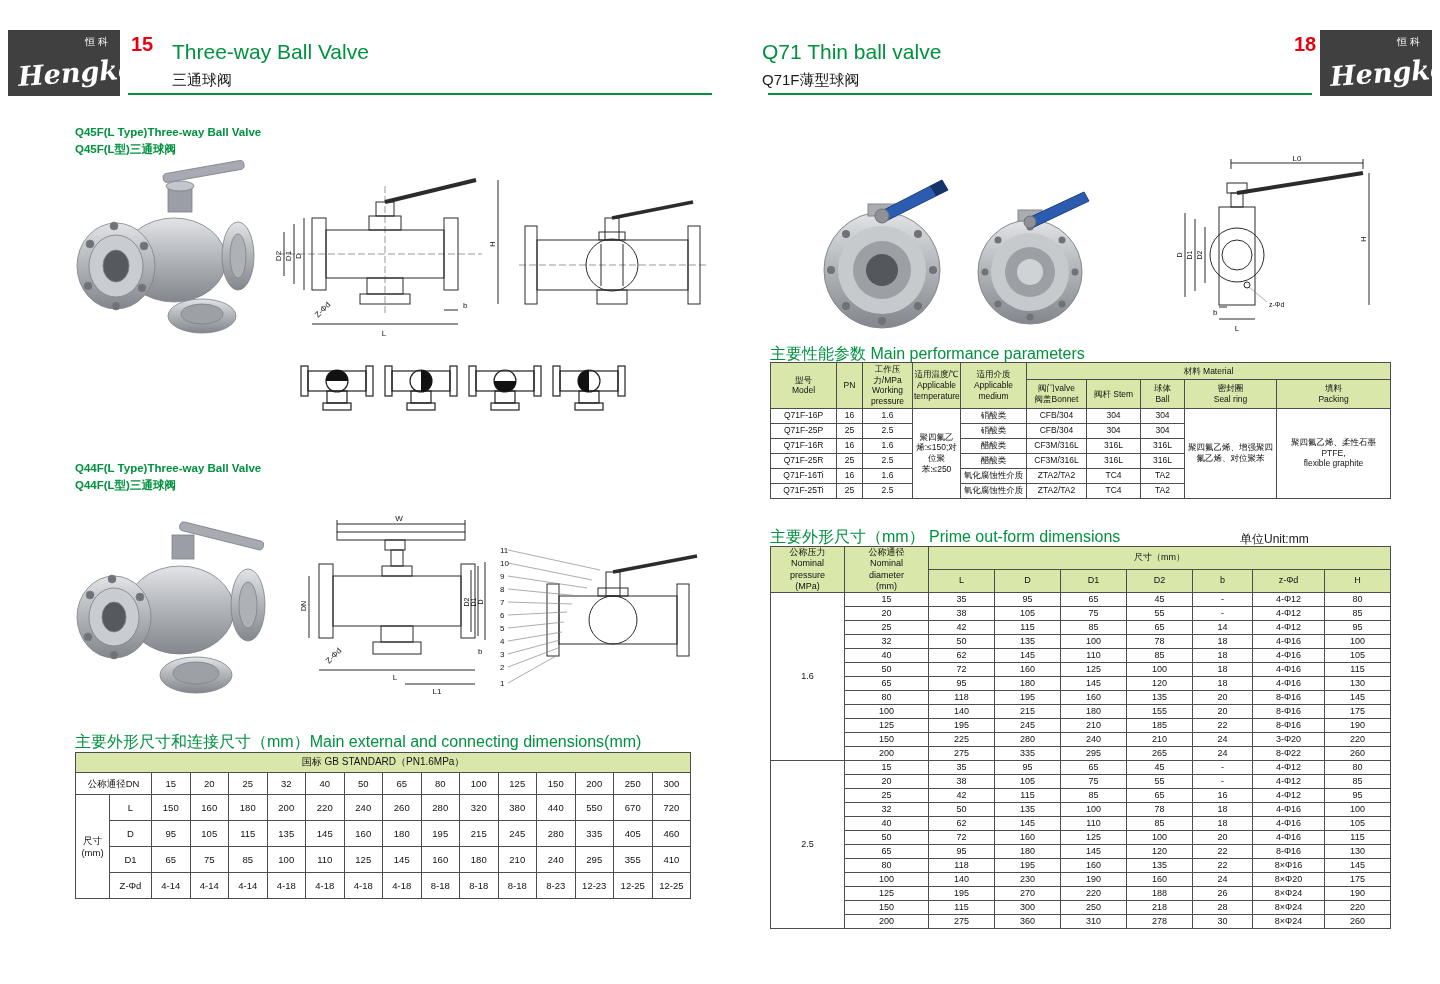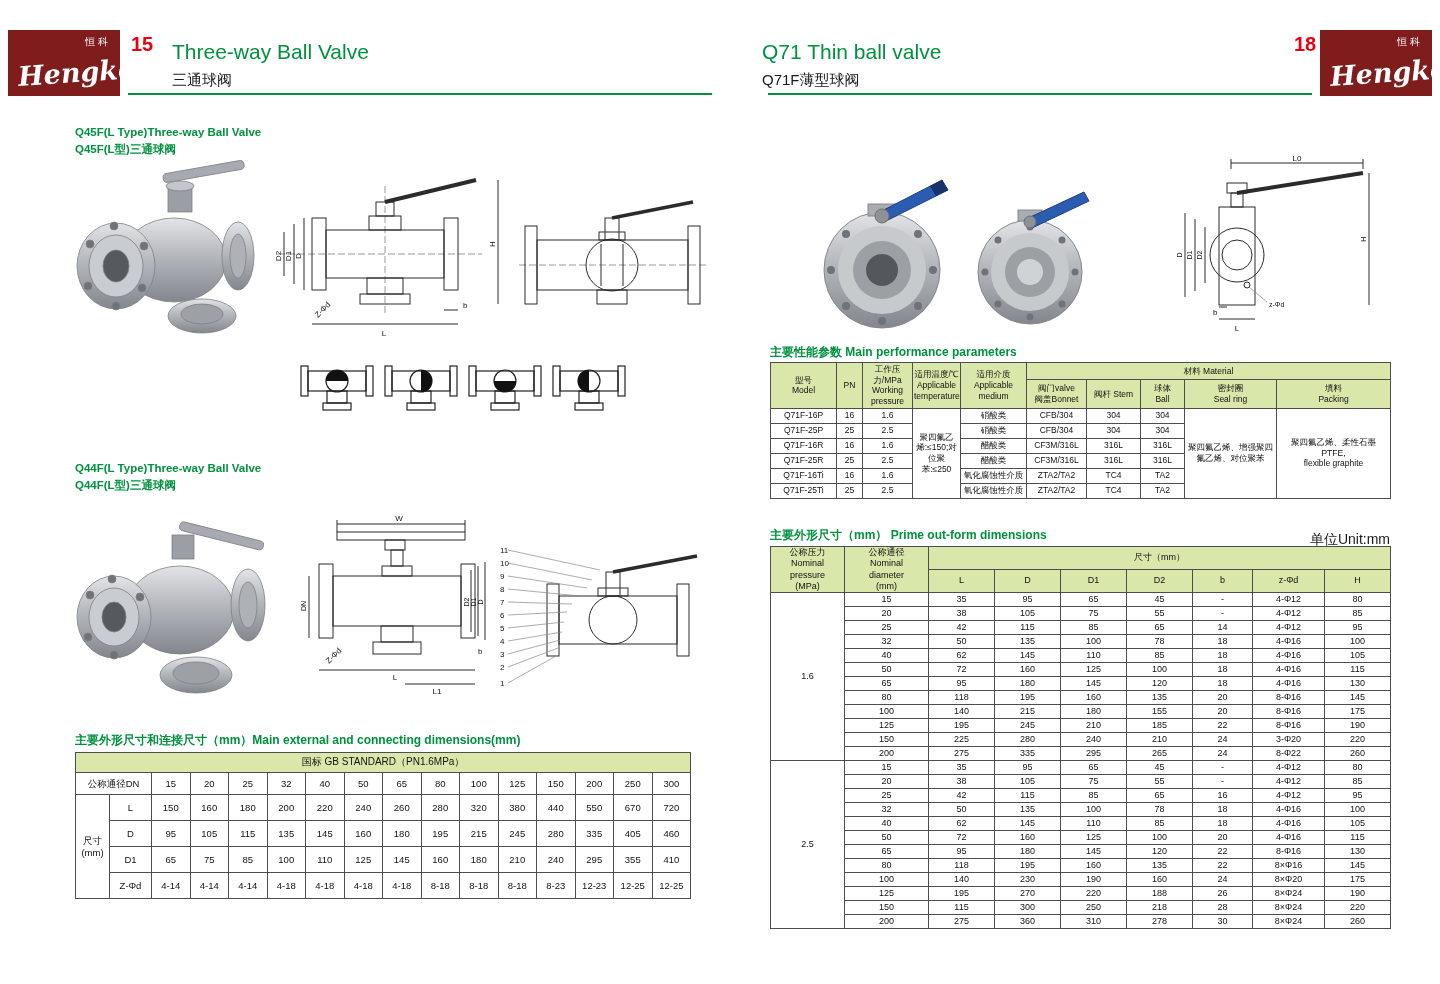--- a/index.html
+++ b/index.html
@@ -1,30 +1,30 @@
 <!DOCTYPE html>
 <html><head>
 <meta charset="utf-8">
 <style>
   *{margin:0;padding:0;box-sizing:border-box}
   html,body{background:#fff}
   body{width:1440px;height:984px;position:relative;overflow:hidden;
        font-family:"Liberation Sans",sans-serif;color:#111}
   .abs{position:absolute}
-  .logo{background:#7f1d1d;color:#fff;overflow:hidden}
+  .logo{background:#404040;color:#fff;overflow:hidden}
   .logo .cn{position:absolute;top:5px;right:9px;font-size:10px;letter-spacing:3px}
   .logo .script{position:absolute;bottom:8px;left:10px;font-size:27px;font-style:italic;
                 font-weight:bold;font-family:"DejaVu Serif",serif;transform:rotate(-4deg)}
   .pagenum{color:#e60012;font-size:20px;font-weight:bold}
   h1.title{color:#00913f;font-size:21px;font-weight:normal;white-space:nowrap}
   .subtitle{font-size:15px;color:#1a1a1a;margin-top:7px}
   .rule{height:2px;background:#00913f}
   .sec-head div{color:#00913f;font-size:11.5px;font-weight:bold;line-height:1.45}
-  .tbl-title{color:#00913f;font-size:12px;font-weight:bold;white-space:nowrap}
-  .unit{font-size:14px;text-align:right;color:#1a1a1a}
+  .tbl-title{color:#00913f;font-size:16px;font-weight:normal;white-space:nowrap}
+  .unit{font-size:12px;text-align:left;color:#1a1a1a}
   table{border-collapse:collapse;table-layout:fixed;background:#fff}
   td{border:1px solid #4d4d4d;text-align:center;vertical-align:middle;font-size:9px;
      line-height:1.25;padding:1px;white-space:pre-line}
   td.hdr{background:#d9e7aa}
   .ltable td{font-size:9.5px;height:26px}
   .ltable tr:first-child td{height:20px;font-size:10px}
   .ltable tr:nth-child(2) td{height:22px}
   .ptable td{font-size:8.5px;height:15px}
   .dtable td{font-size:9px;height:14px;padding:0}
   svg{display:block}

